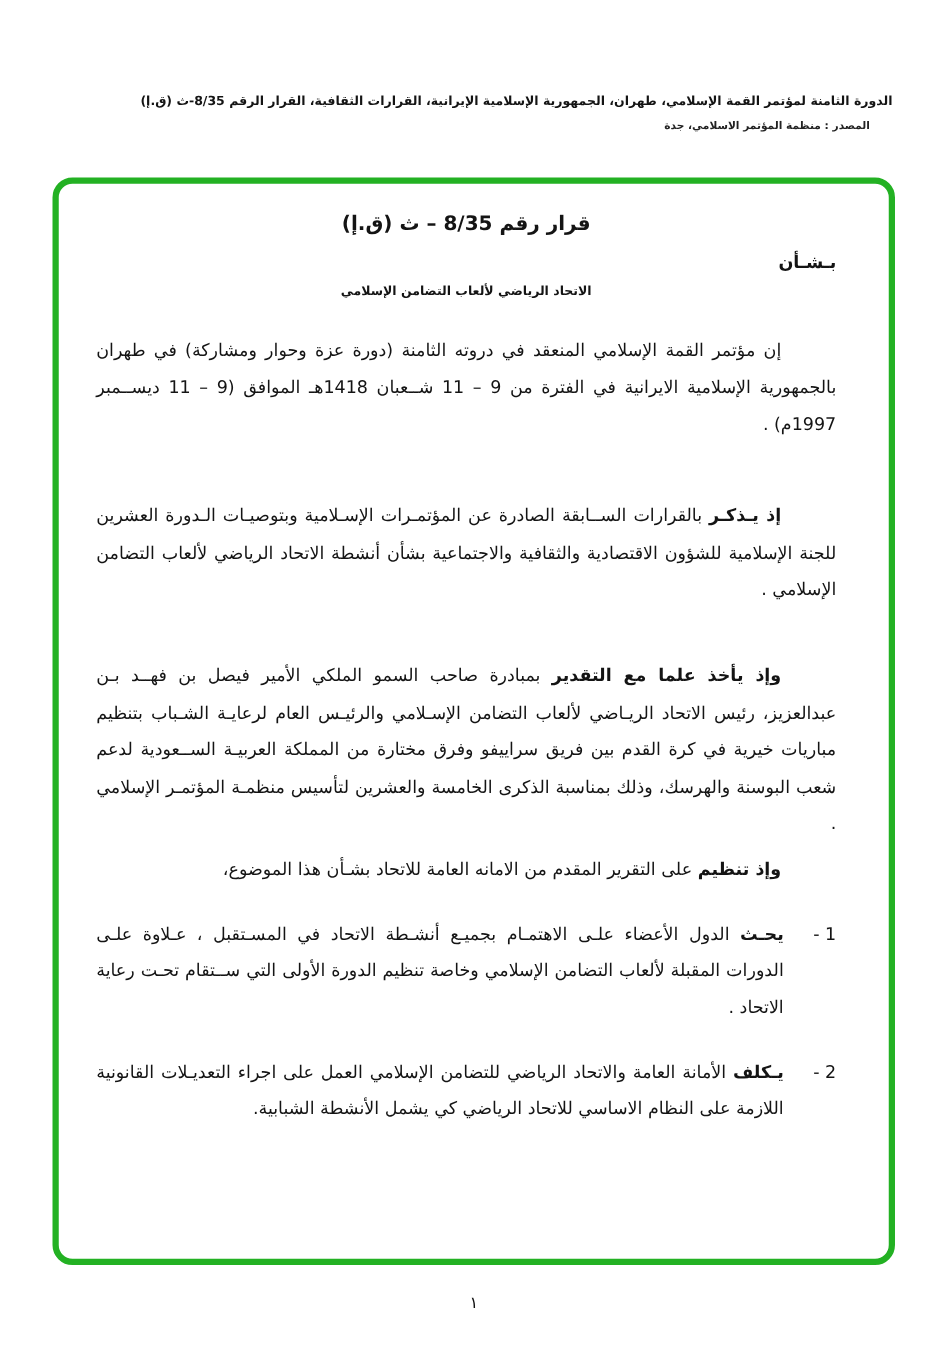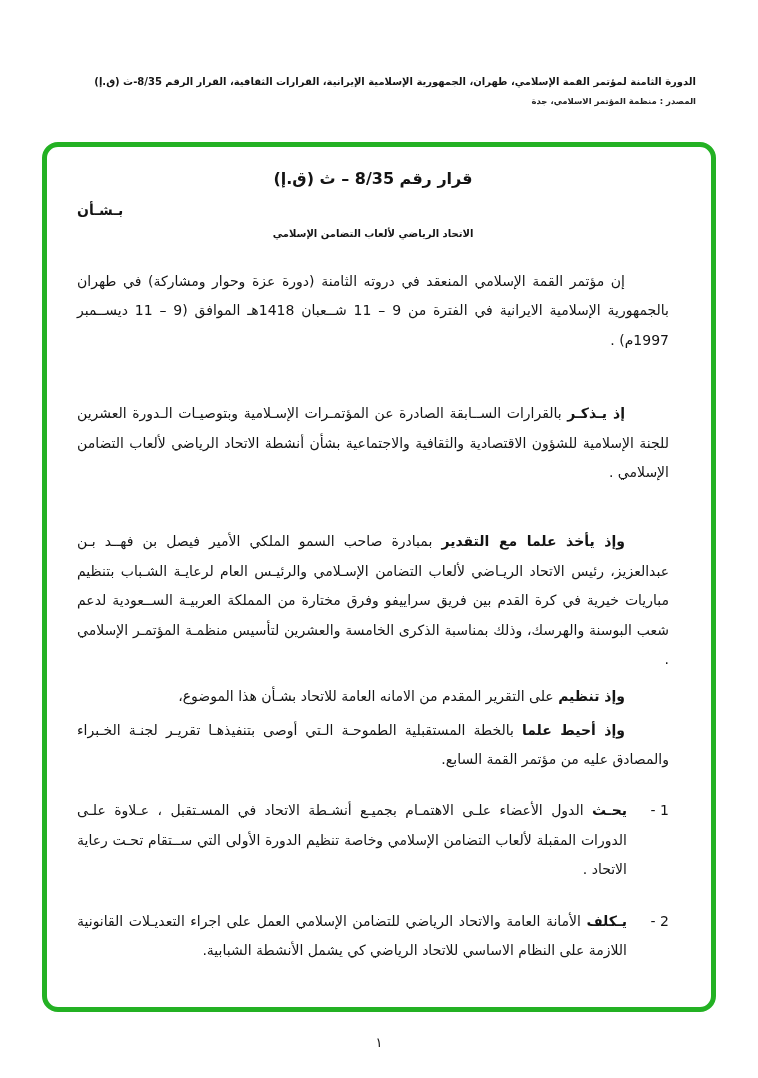--- a/index.html
+++ b/index.html
@@ -13,21 +13,21 @@
     margin: 0 auto;
     background: #ffffff;
     direction: rtl;
     color: #141414;
     overflow: hidden;
   }
 
   .top-header {
     position: absolute;
     top: 76px;
-    right: 62px;
+    right: 44px;
     left: 58px;
     font-size: 10px;
     font-weight: bold;
     text-align: right;
     white-space: nowrap;
     letter-spacing: 0;
   }
 
   .source-line {
     position: absolute;
@@ -51,21 +51,21 @@
     background: #ffffff;
   }
 
   .title {
     text-align: center;
     font-weight: bold;
     font-size: 16px;
   }
 
   .subtitle {
-    text-align: left;
+    text-align: right;
     font-weight: bold;
     font-size: 14px;
     margin-top: 14px;
   }
 
   .subject {
     text-align: center;
     font-weight: bold;
     font-size: 10px;
     margin-top: 10px;
@@ -135,21 +135,20 @@
     <div class="subject">الاتحاد الرياضي لألعاب التضامن الإسلامي</div>
 
     <p class="para mt-p1"><span>إن مؤتمر القمة الإسلامي المنعقد في دروته الثامنة (دورة عزة وحوار ومشاركة) في طهران بالجمهورية الإسلامية الايرانية في الفترة من 9 – 11 شــعبان 1418هـ الموافق (9 – 11 ديســمبر 1997م) .</span></p>
 
     <p class="para mt-p2"><strong class="lead">إذ يـذكـر</strong> <span>بالقرارات الســابقة الصادرة عن المؤتمـرات الإسـلامية وبتوصيـات الـدورة العشرين للجنة الإسلامية للشؤون الاقتصادية والثقافية والاجتماعية بشأن أنشطة الاتحاد الرياضي لألعاب التضامن الإسلامي .</span></p>
 
     <p class="para mt-p3"><strong class="lead">وإذ يأخذ علما مع التقدير</strong> <span>بمبادرة صاحب السمو الملكي الأمير فيصل بن فهــد بـن عبدالعزيز، رئيس الاتحاد الريـاضي لألعاب التضامن الإسـلامي والرئيـس العام لرعايـة الشـباب بتنظيم مباريات خيرية في كرة القدم بين فريق سراييفو وفرق مختارة من المملكة العربيـة الســعودية لدعم شعب البوسنة والهرسك، وذلك بمناسبة الذكرى الخامسة والعشرين لتأسيس منظمـة المؤتمـر الإسلامي .</span></p>
 
     <p class="para mt-p4"><strong class="lead">وإذ تنظيم</strong> <span>على التقرير المقدم من الامانه العامة للاتحاد بشـأن هذا الموضوع،</span></p>
 
-    <p class="para mt-p5"><strong class="lead">وإذ أحيط علما</strong> <span>بالخطة المستقبلية الطموحـة الـتي أوصى بتنفيذهـا تقريـر لجنـة الخـبراء والمصادق عليه من مؤتمر القمة السابع.</span></p>
 
     <div class="list-item mt-i1">
       <span class="marker">1 -</span>
       <p class="item-text"><strong class="lead">يحـث</strong> <span>الدول الأعضاء علـى الاهتمـام بجميـع أنشـطة الاتحاد في المسـتقبل ، عـلاوة علـى الدورات المقبلة لألعاب التضامن الإسلامي وخاصة تنظيم الدورة الأولى التي ســتقام تحـت رعاية الاتحاد .</span></p>
     </div>
 
     <div class="list-item mt-i2">
       <span class="marker">2 -</span>
       <p class="item-text"><strong class="lead">يـكلف</strong> <span>الأمانة العامة والاتحاد الرياضي للتضامن الإسلامي العمل على اجراء التعديـلات القانونية اللازمة على النظام الاساسي للاتحاد الرياضي كي يشمل الأنشطة الشبابية.</span></p>
     </div>

